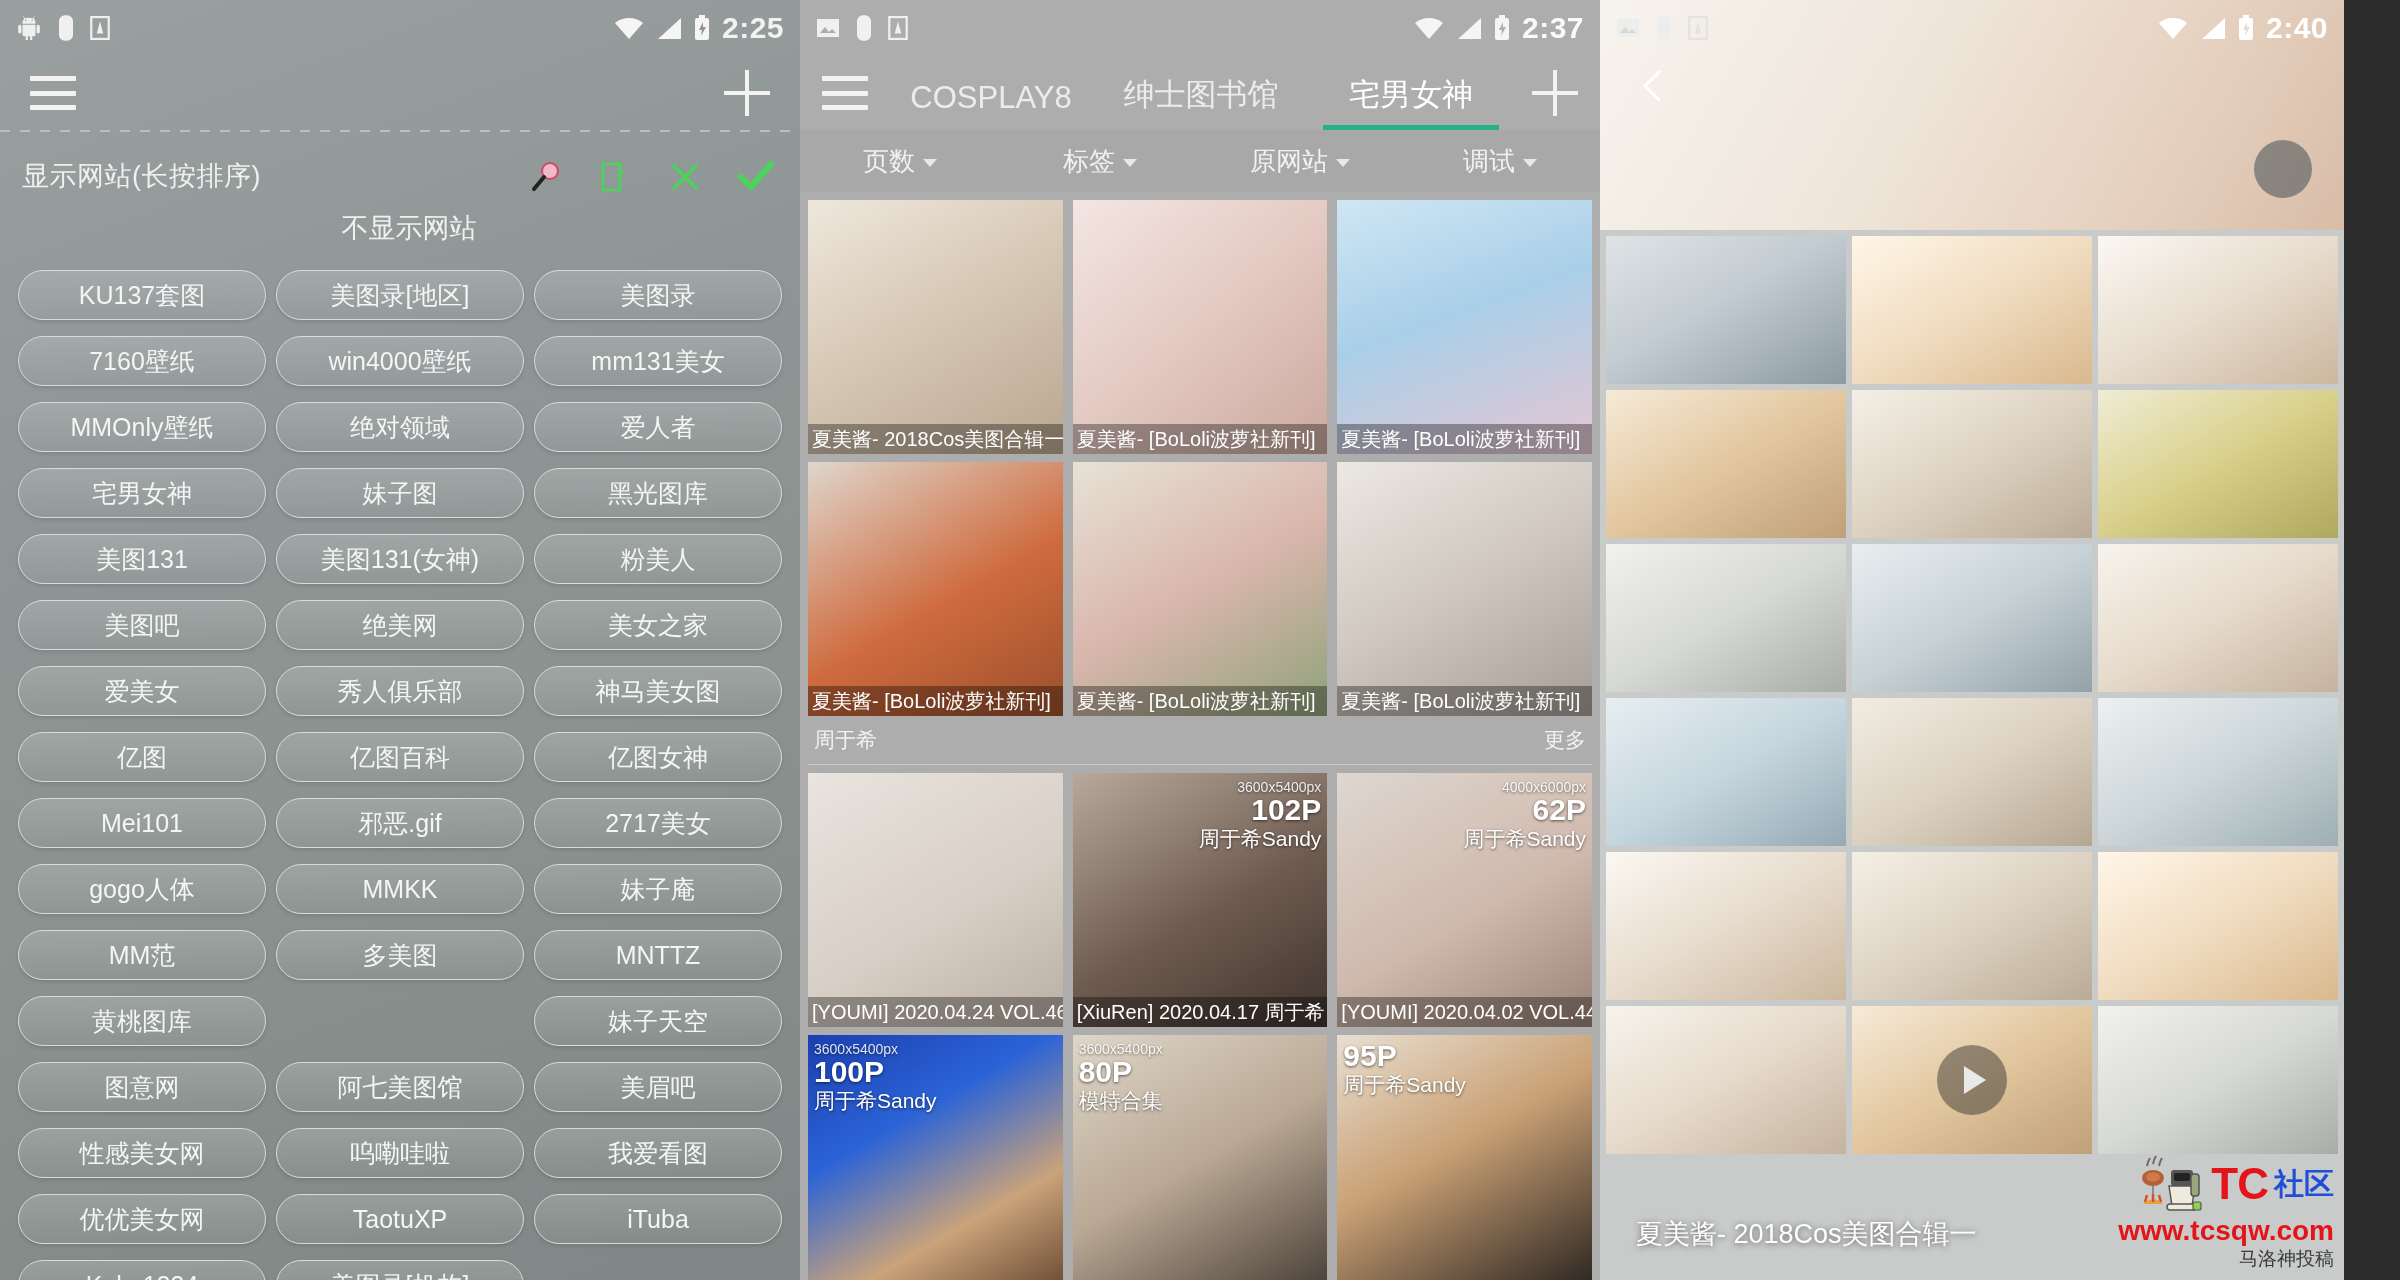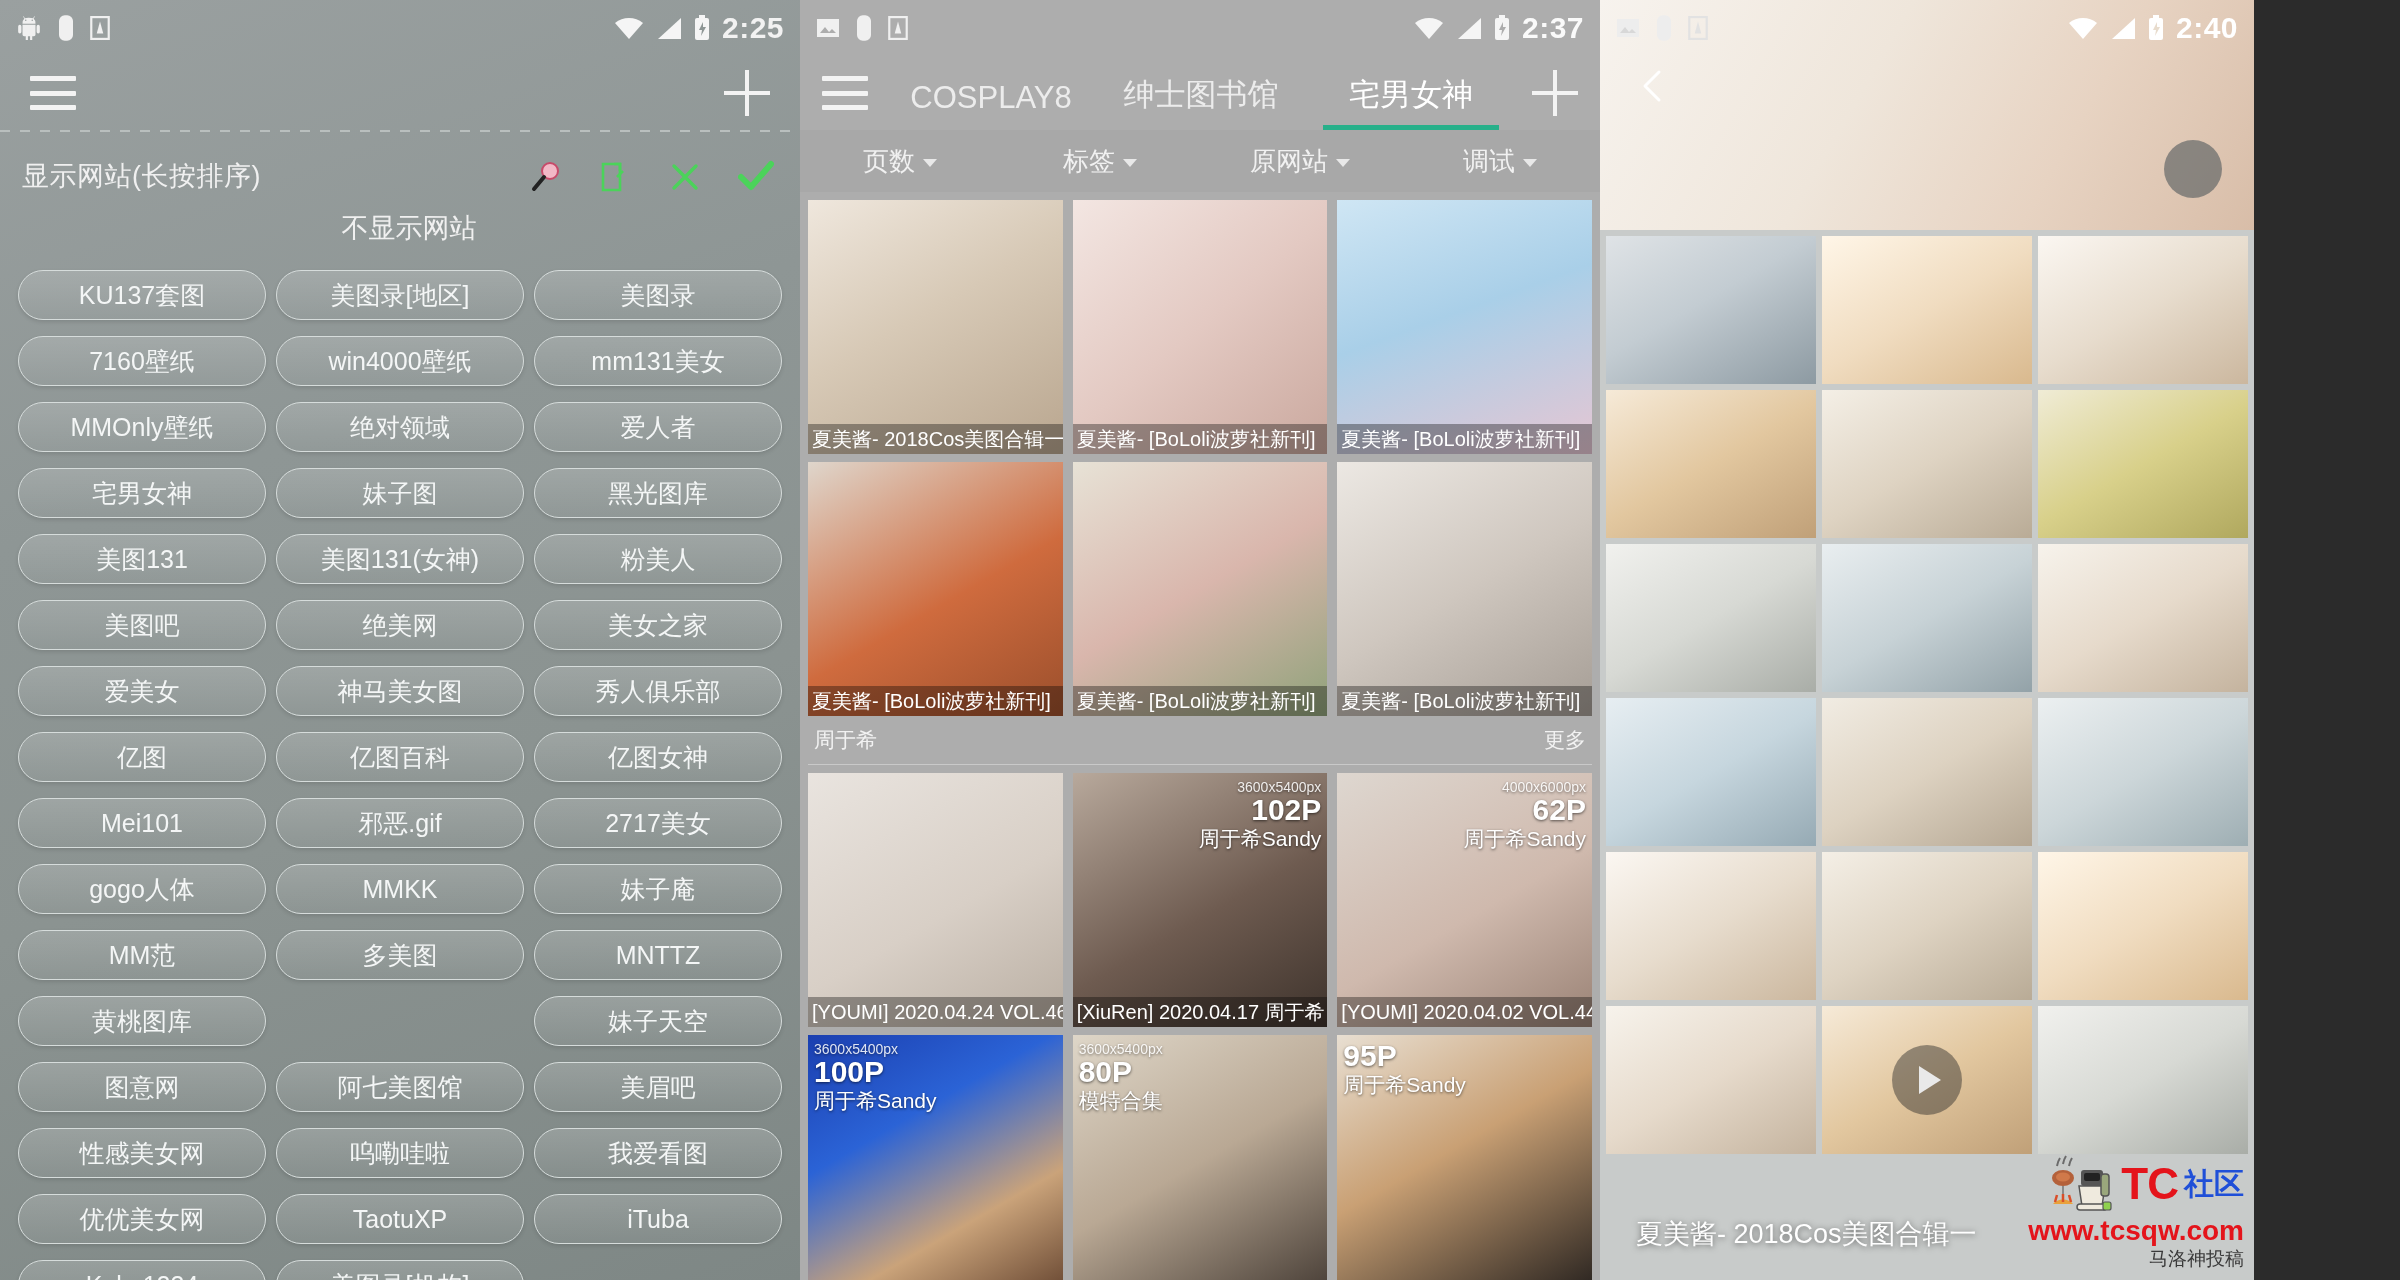--- a/index.html
+++ b/index.html
@@ -61,21 +61,21 @@
   .badge .res{font-size:14px;opacity:.85;}
   .badge .cnt{font-size:30px;font-weight:bold;line-height:30px;}
   .badge .who{font-size:21px;}
   .badge.left{left:6px;right:auto;text-align:left;}
   .sec-hdr{display:flex;align-items:center;height:48px;padding:0 14px;box-sizing:border-box;
       color:#f2f2f2;font-size:21px;}
   .sec-hdr .more{margin-left:auto;}
   .sec-line{height:1px;background:rgba(255,255,255,.35);margin:0 8px;}
 
   
-  .panel-right{position:relative;width:654px;height:1280px;background:#c8cbca;overflow:hidden;}
+  .panel-right{position:relative;width:744px;height:1280px;background:#c8cbca;overflow:hidden;}
   .panel-right .statusbar{color:#fff;position:absolute;top:0;left:0;right:0;z-index:6;}
   .hero{position:absolute;top:0;left:0;right:0;height:230px;overflow:hidden;}
   .hero .ph{position:absolute;inset:0;}
   .back-arrow{position:absolute;left:34px;top:66px;z-index:7;}
   .hero-title{position:absolute;left:36px;bottom:28px;color:#fff;font-size:27px;
       text-shadow:0 1px 6px rgba(0,0,0,.55);z-index:7;white-space:nowrap;}
   .fab{position:absolute;right:32px;top:140px;width:58px;height:58px;border-radius:50%;
       background:rgba(80,88,92,.6);z-index:7;cursor:pointer;}
   .r-grid{position:absolute;top:230px;left:0;right:0;bottom:0;display:grid;
       grid-template-columns:repeat(3,1fr);grid-auto-rows:148px;gap:6px;padding:6px;box-sizing:border-box;}
@@ -225,22 +225,22 @@
         <div class="site-btn">宅男女神</div>
         <div class="site-btn">妹子图</div>
         <div class="site-btn">黑光图库</div>
         <div class="site-btn">美图131</div>
         <div class="site-btn">美图131(女神)</div>
         <div class="site-btn">粉美人</div>
         <div class="site-btn">美图吧</div>
         <div class="site-btn">绝美网</div>
         <div class="site-btn">美女之家</div>
         <div class="site-btn">爱美女</div>
+        <div class="site-btn">秀人俱乐部</div>
         <div class="site-btn">神马美女图</div>
-        <div class="site-btn">秀人俱乐部</div>
         <div class="site-btn">亿图</div>
         <div class="site-btn">亿图百科</div>
         <div class="site-btn">亿图女神</div>
         <div class="site-btn">Mei101</div>
         <div class="site-btn">邪恶.gif</div>
         <div class="site-btn">2717美女</div>
         <div class="site-btn">gogo人体</div>
         <div class="site-btn">MMKK</div>
         <div class="site-btn">妹子庵</div>
         <div class="site-btn">MM范</div>

